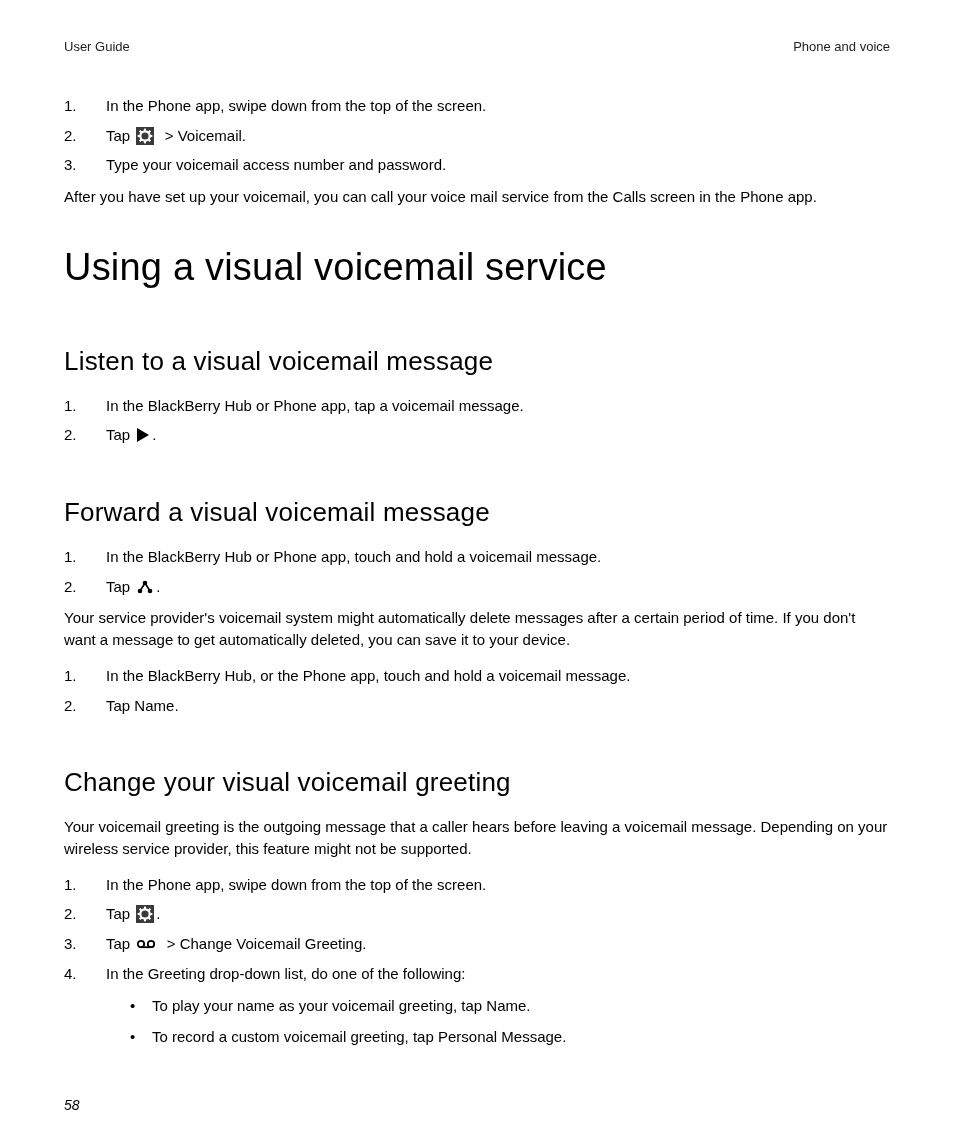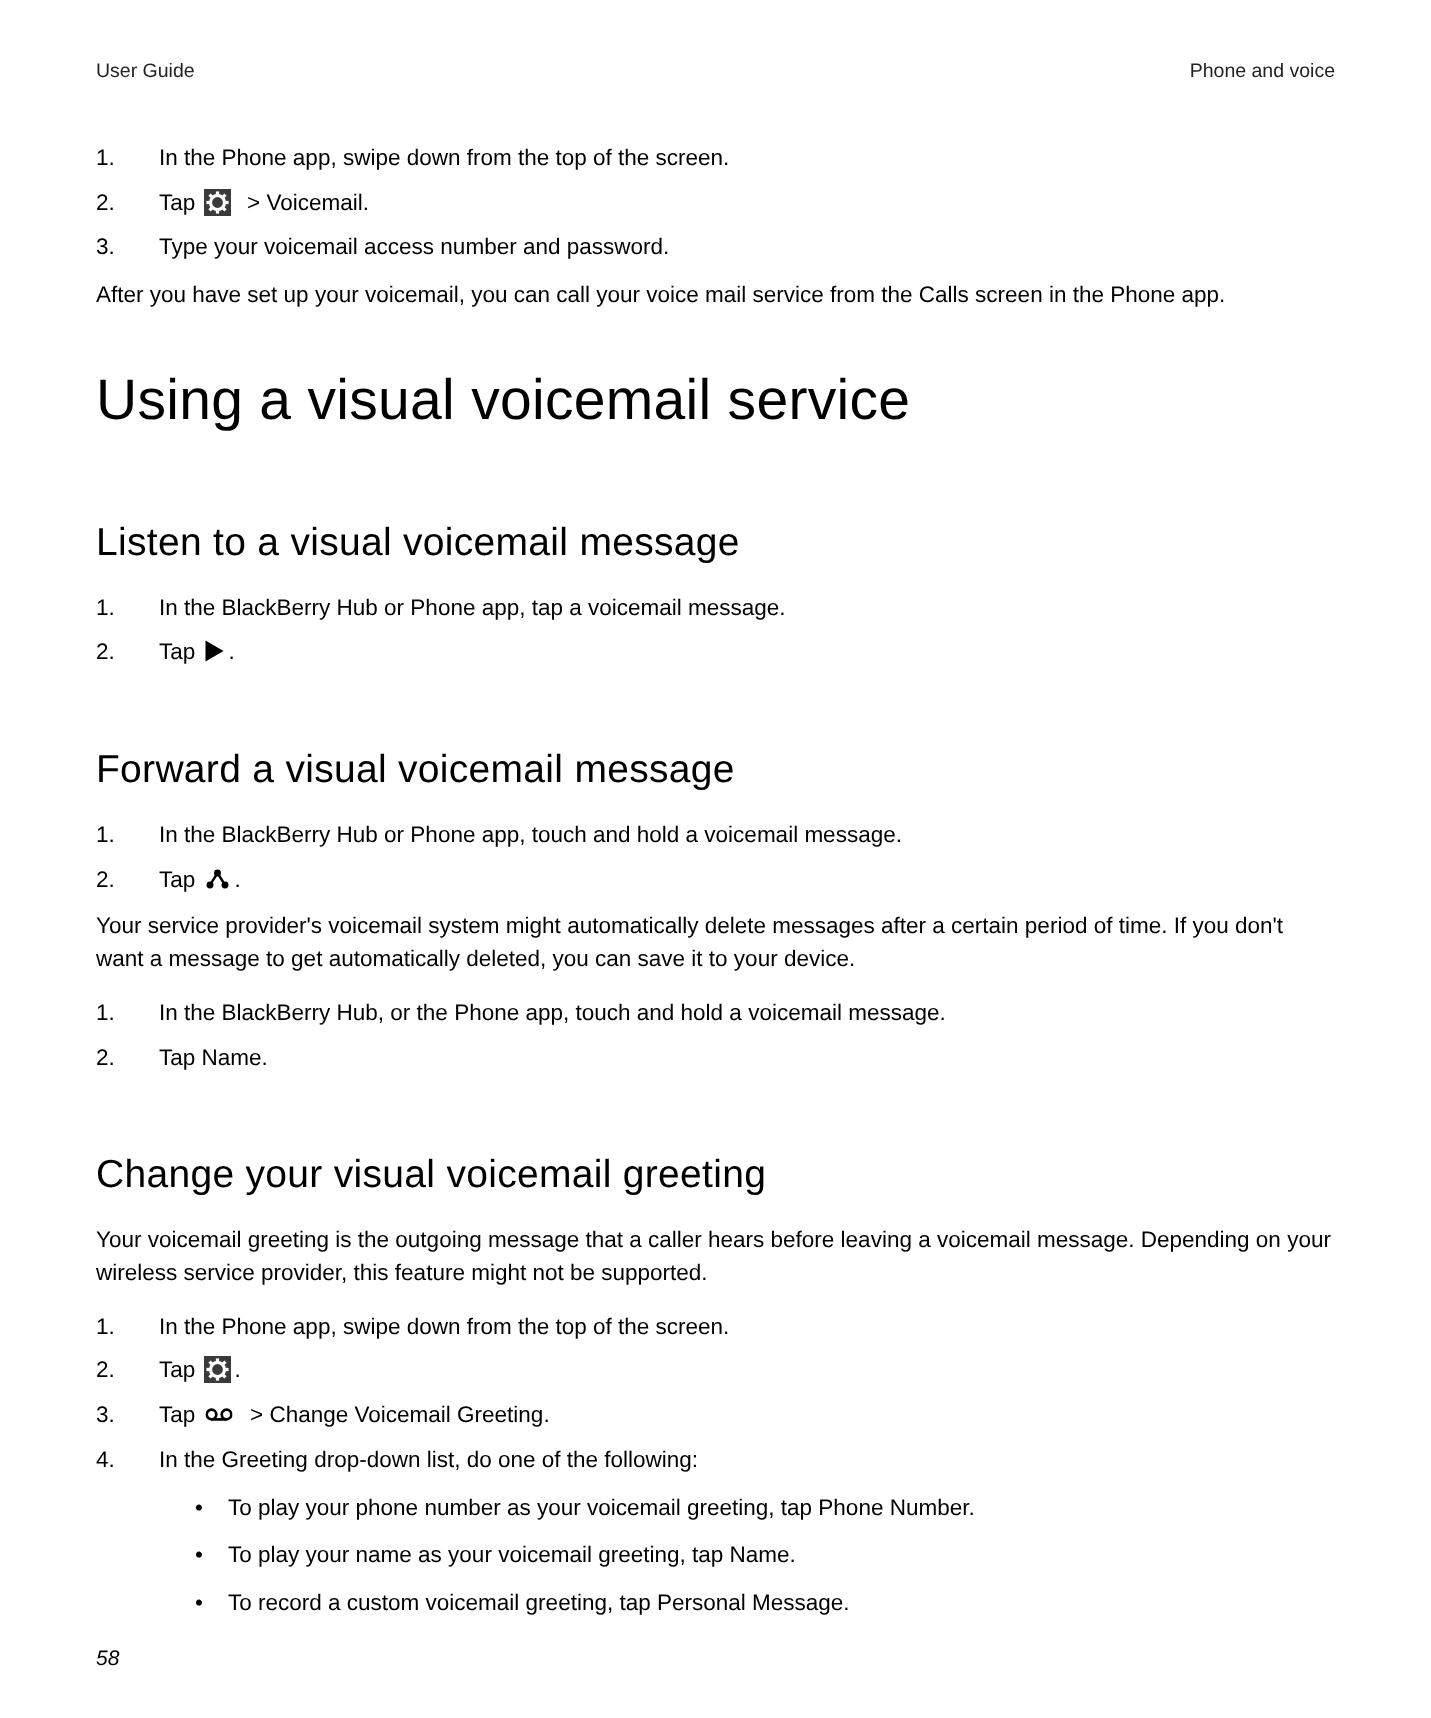--- a/index.html
+++ b/index.html
@@ -271,23 +271,20 @@
     <li>
       <span class="num">4.</span>
       <span class="content">
         <span>In the </span><span class="bold">Greeting</span><span> drop-down list, do one of the following:</span>
       </span>
     </li>
   </ol>
 
   <ul class="bullets">
     <li>
-      <span>To play your phone number as your voicemail greeting, tap </span><span class="bold">Phone Number</span><span>.</span>
-    </li>
-    <li>
       <span>To play your name as your voicemail greeting, tap </span><span class="bold">Name</span><span>.</span>
     </li>
     <li>
       <span>To record a custom voicemail greeting, tap </span><span class="bold">Personal Message</span><span>.</span>
     </li>
   </ul>
 
   <div class="page-number">58</div>
 </div>
 

